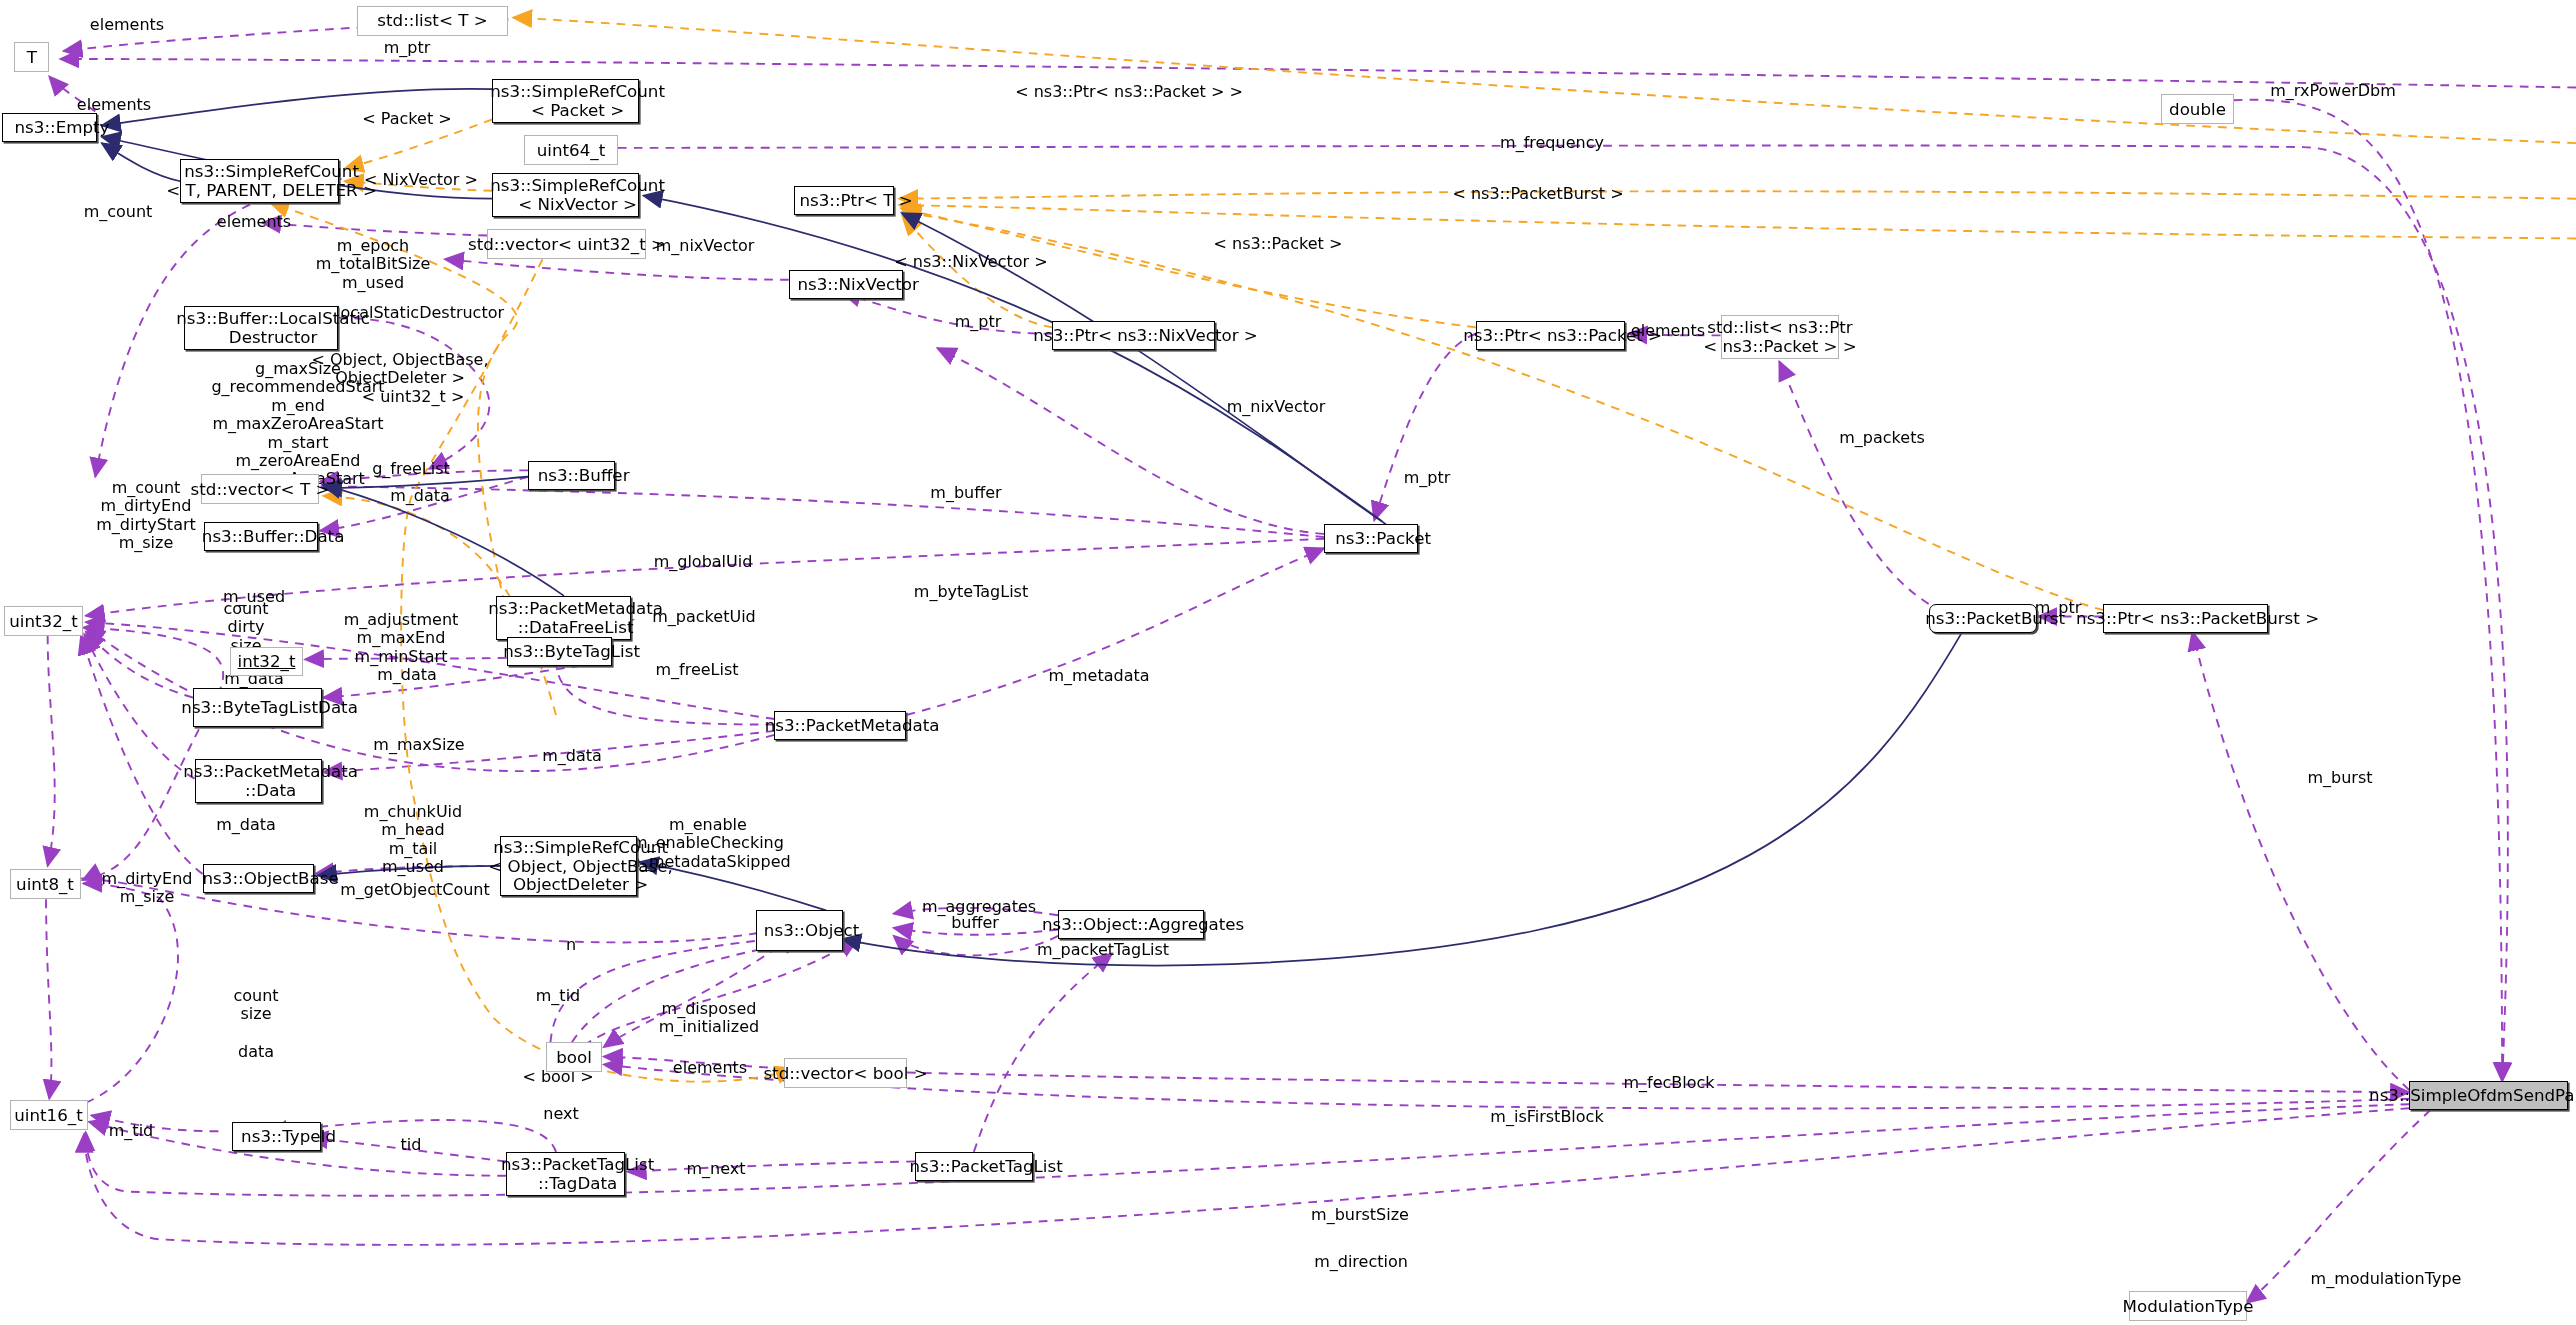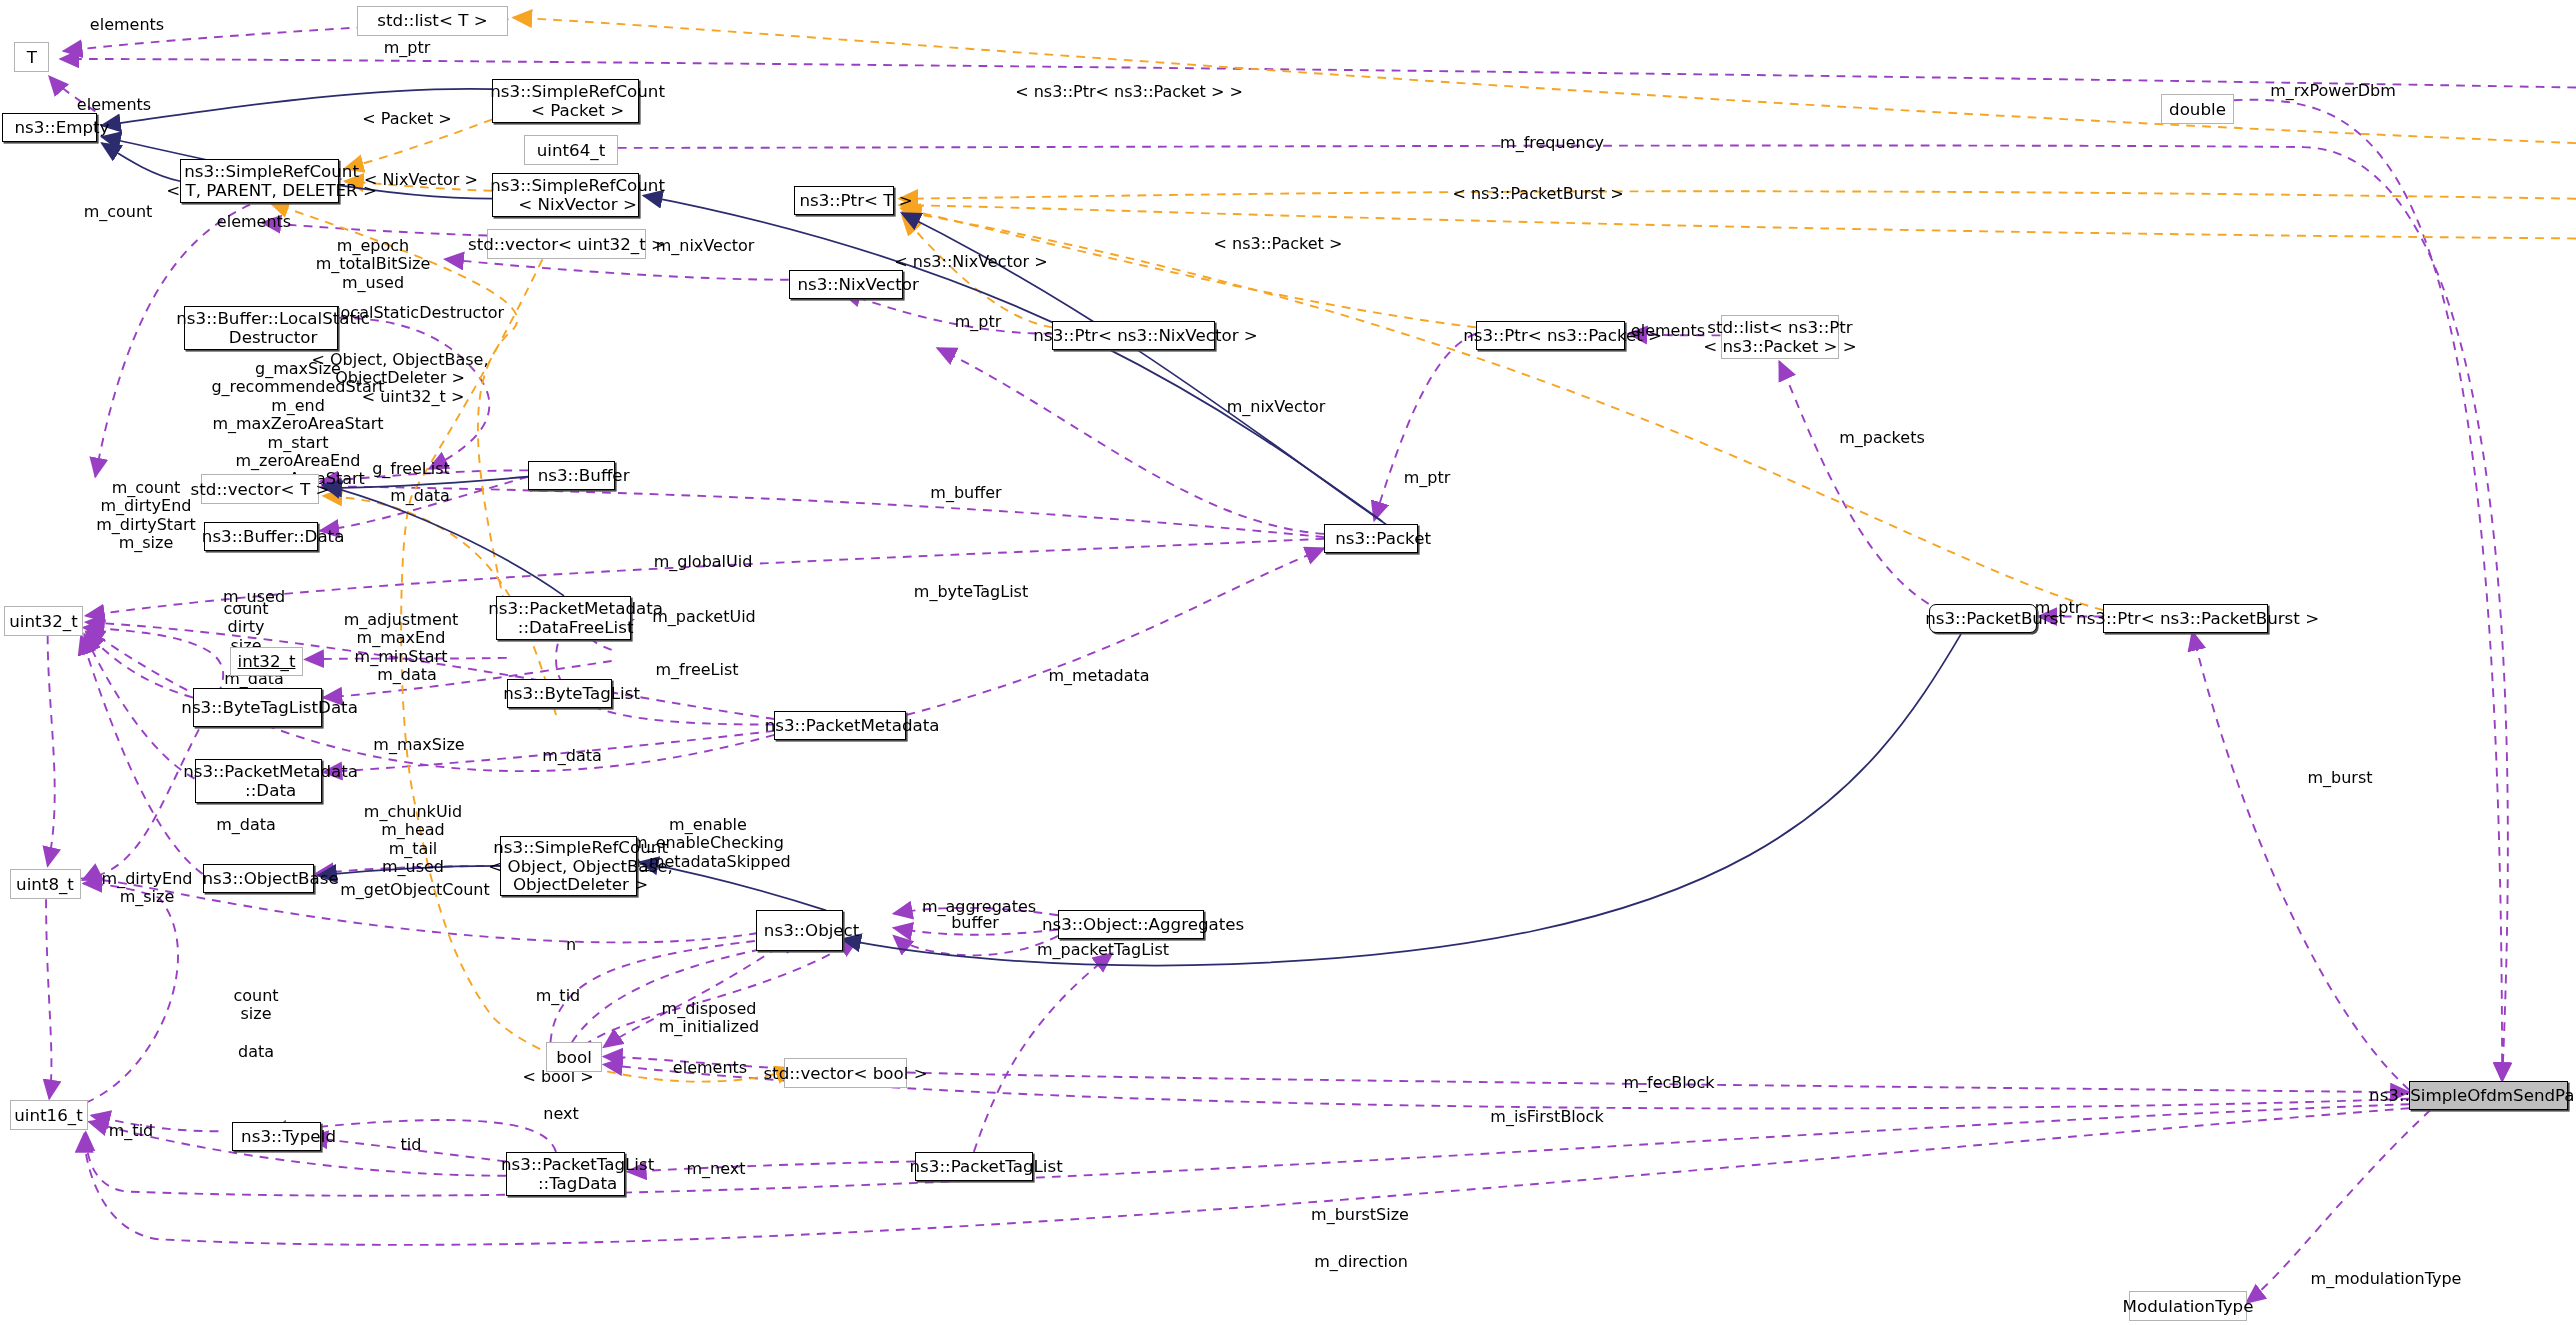--- a/index.html
+++ b/index.html
@@ -171,21 +171,21 @@
       <div class="node typ" style="left: 1721px; top: 315px; width: 118px; height: 44px;">std::list&lt; ns3::Ptr
 &lt; ns3::Packet &gt; &gt;</div>
       <div class="node cls" style="left: 528px; top: 461px; width: 87px; height: 29px;">ns3::Buffer</div>
       <div class="node typ" style="left: 201px; top: 474px; width: 118px; height: 30px;">std::vector&lt; T &gt;</div>
       <div class="node cls" style="left: 204px; top: 522px; width: 114px; height: 29px;">ns3::Buffer::Data</div>
       <div class="node cls" style="left: 1324px; top: 524px; width: 94px; height: 29px;">ns3::Packet</div>
       <div class="node cls" style="left: 496px; top: 596px; width: 135px; height: 44px;">ns3::PacketMetadata
 ::DataFreeList</div>
       <div class="node typ" style="left: 230px; top: 647px; width: 73px; height: 29px; text-decoration: underline;">int32_t</div>
       <div class="node typ" style="left: 4px; top: 606px; width: 79px; height: 30px;">uint32_t</div>
-      <div class="node cls" style="left: 507px; top: 679px; width: 105px; height: 29px;">ns3::ByteTagList</div>
+      <div class="node cls" style="left: 507px; top: 637px; width: 105px; height: 29px;">ns3::ByteTagList</div>
       <div class="node cls" style="left: 193px; top: 688px; width: 129px; height: 39px;">ns3::ByteTagListData</div>
       <div class="node cls" style="left: 774px; top: 711px; width: 132px; height: 29px;">ns3::PacketMetadata</div>
       <div class="node cls" style="left: 195px; top: 759px; width: 127px; height: 44px;">ns3::PacketMetadata
 ::Data</div>
       <div class="node cls" style="left: 1929px; top: 604px; width: 108px; height: 29px; border-radius: 7px;">ns3::PacketBurst</div>
       <div class="node cls" style="left: 2103px; top: 604px; width: 165px; height: 29px;">ns3::Ptr&lt; ns3::PacketBurst &gt;</div>
       <div class="node typ" style="left: 9.5px; top: 869px; width: 71px; height: 30px;">uint8_t</div>
       <div class="node cls" style="left: 203px; top: 864px; width: 111px; height: 29px;">ns3::ObjectBase</div>
       <div class="node cls" style="left: 500px; top: 836px; width: 137px; height: 60px;">ns3::SimpleRefCount
 &lt; Object, ObjectBase,

